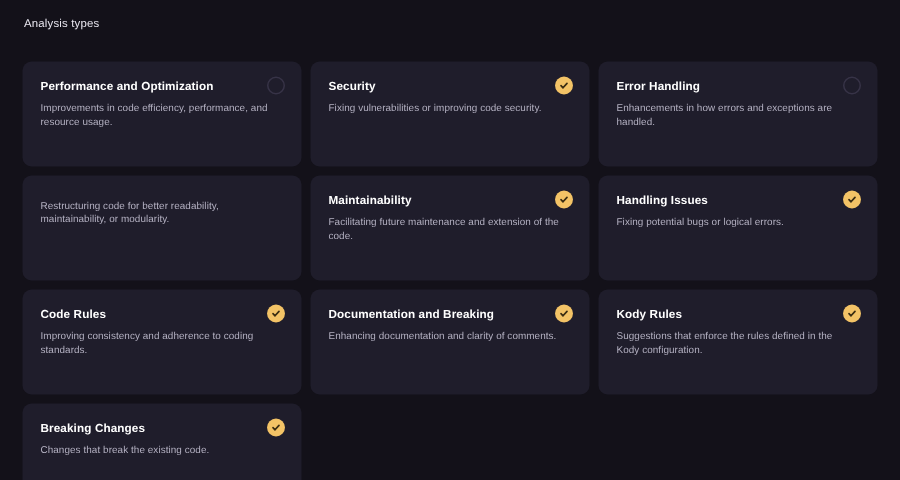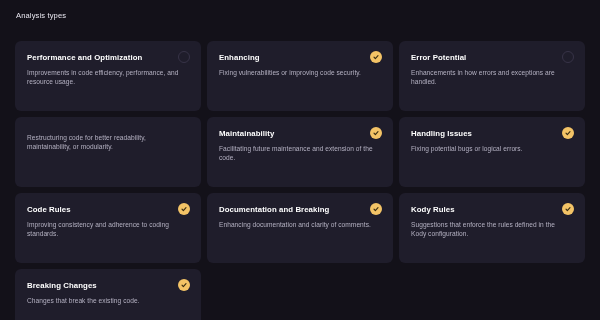--- a/index.html
+++ b/index.html
@@ -56,32 +56,32 @@
   <div class="grid">
       <div class="card">
         <div class="card-head">
           <div class="card-title">Performance and Optimization</div>
           <span class="state off"></span>
         </div>
         <div class="card-desc">Improvements in code efficiency, performance, and resource usage.</div>
       </div>
       <div class="card">
         <div class="card-head">
-          <div class="card-title">Enhancing</div>
+          <div class="card-title">Security</div>
           <span class="state on">
             <svg class="tick" width="8" height="8" viewBox="0 0 12 12" aria-hidden="true">
               <path d="M3 6.2 L5 8.3 L9 3.9" fill="none" stroke="#3a2d12" stroke-width="1.7" stroke-linecap="round" stroke-linejoin="round"></path>
             </svg>
           </span>
         </div>
         <div class="card-desc">Fixing vulnerabilities or improving code security.</div>
       </div>
       <div class="card">
         <div class="card-head">
-          <div class="card-title">Error Potential</div>
+          <div class="card-title">Error Handling</div>
           <span class="state off"></span>
         </div>
         <div class="card-desc">Enhancements in how errors and exceptions are handled.</div>
       </div>
       <div class="card">
         <div class="card-desc">Restructuring code for better readability, maintainability, or modularity.</div>
       </div>
       <div class="card">
         <div class="card-head">
           <div class="card-title">Maintainability</div>

